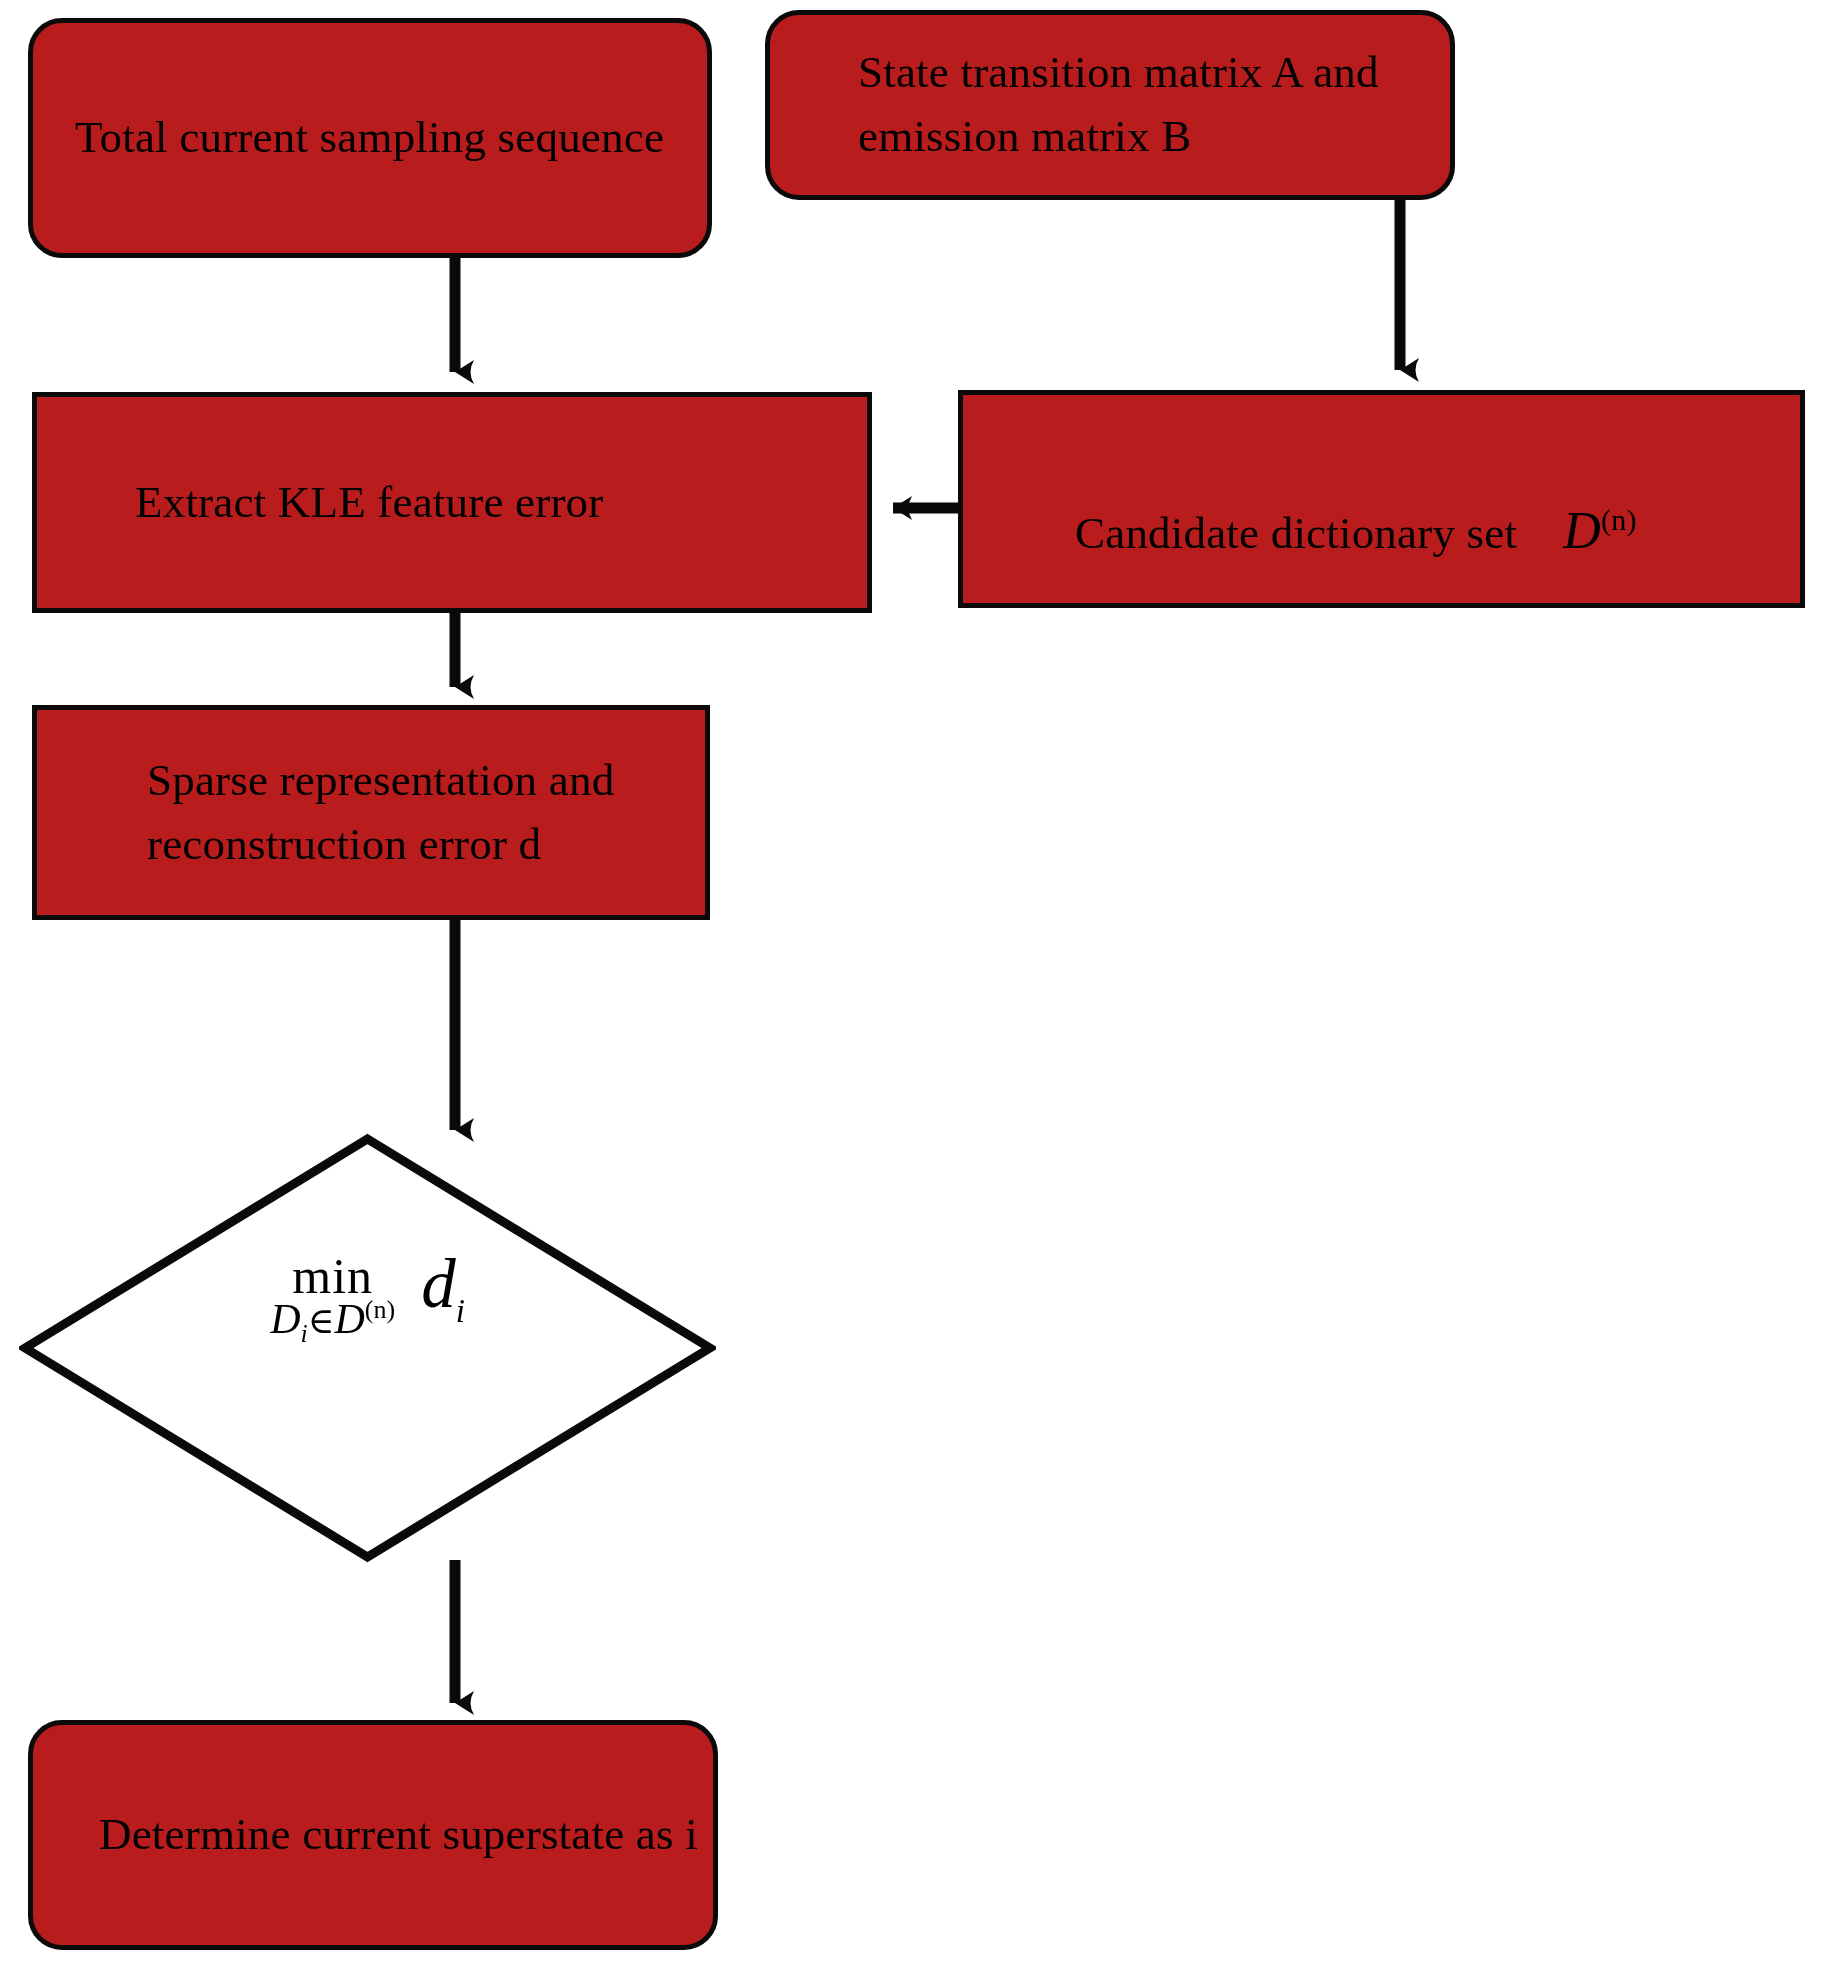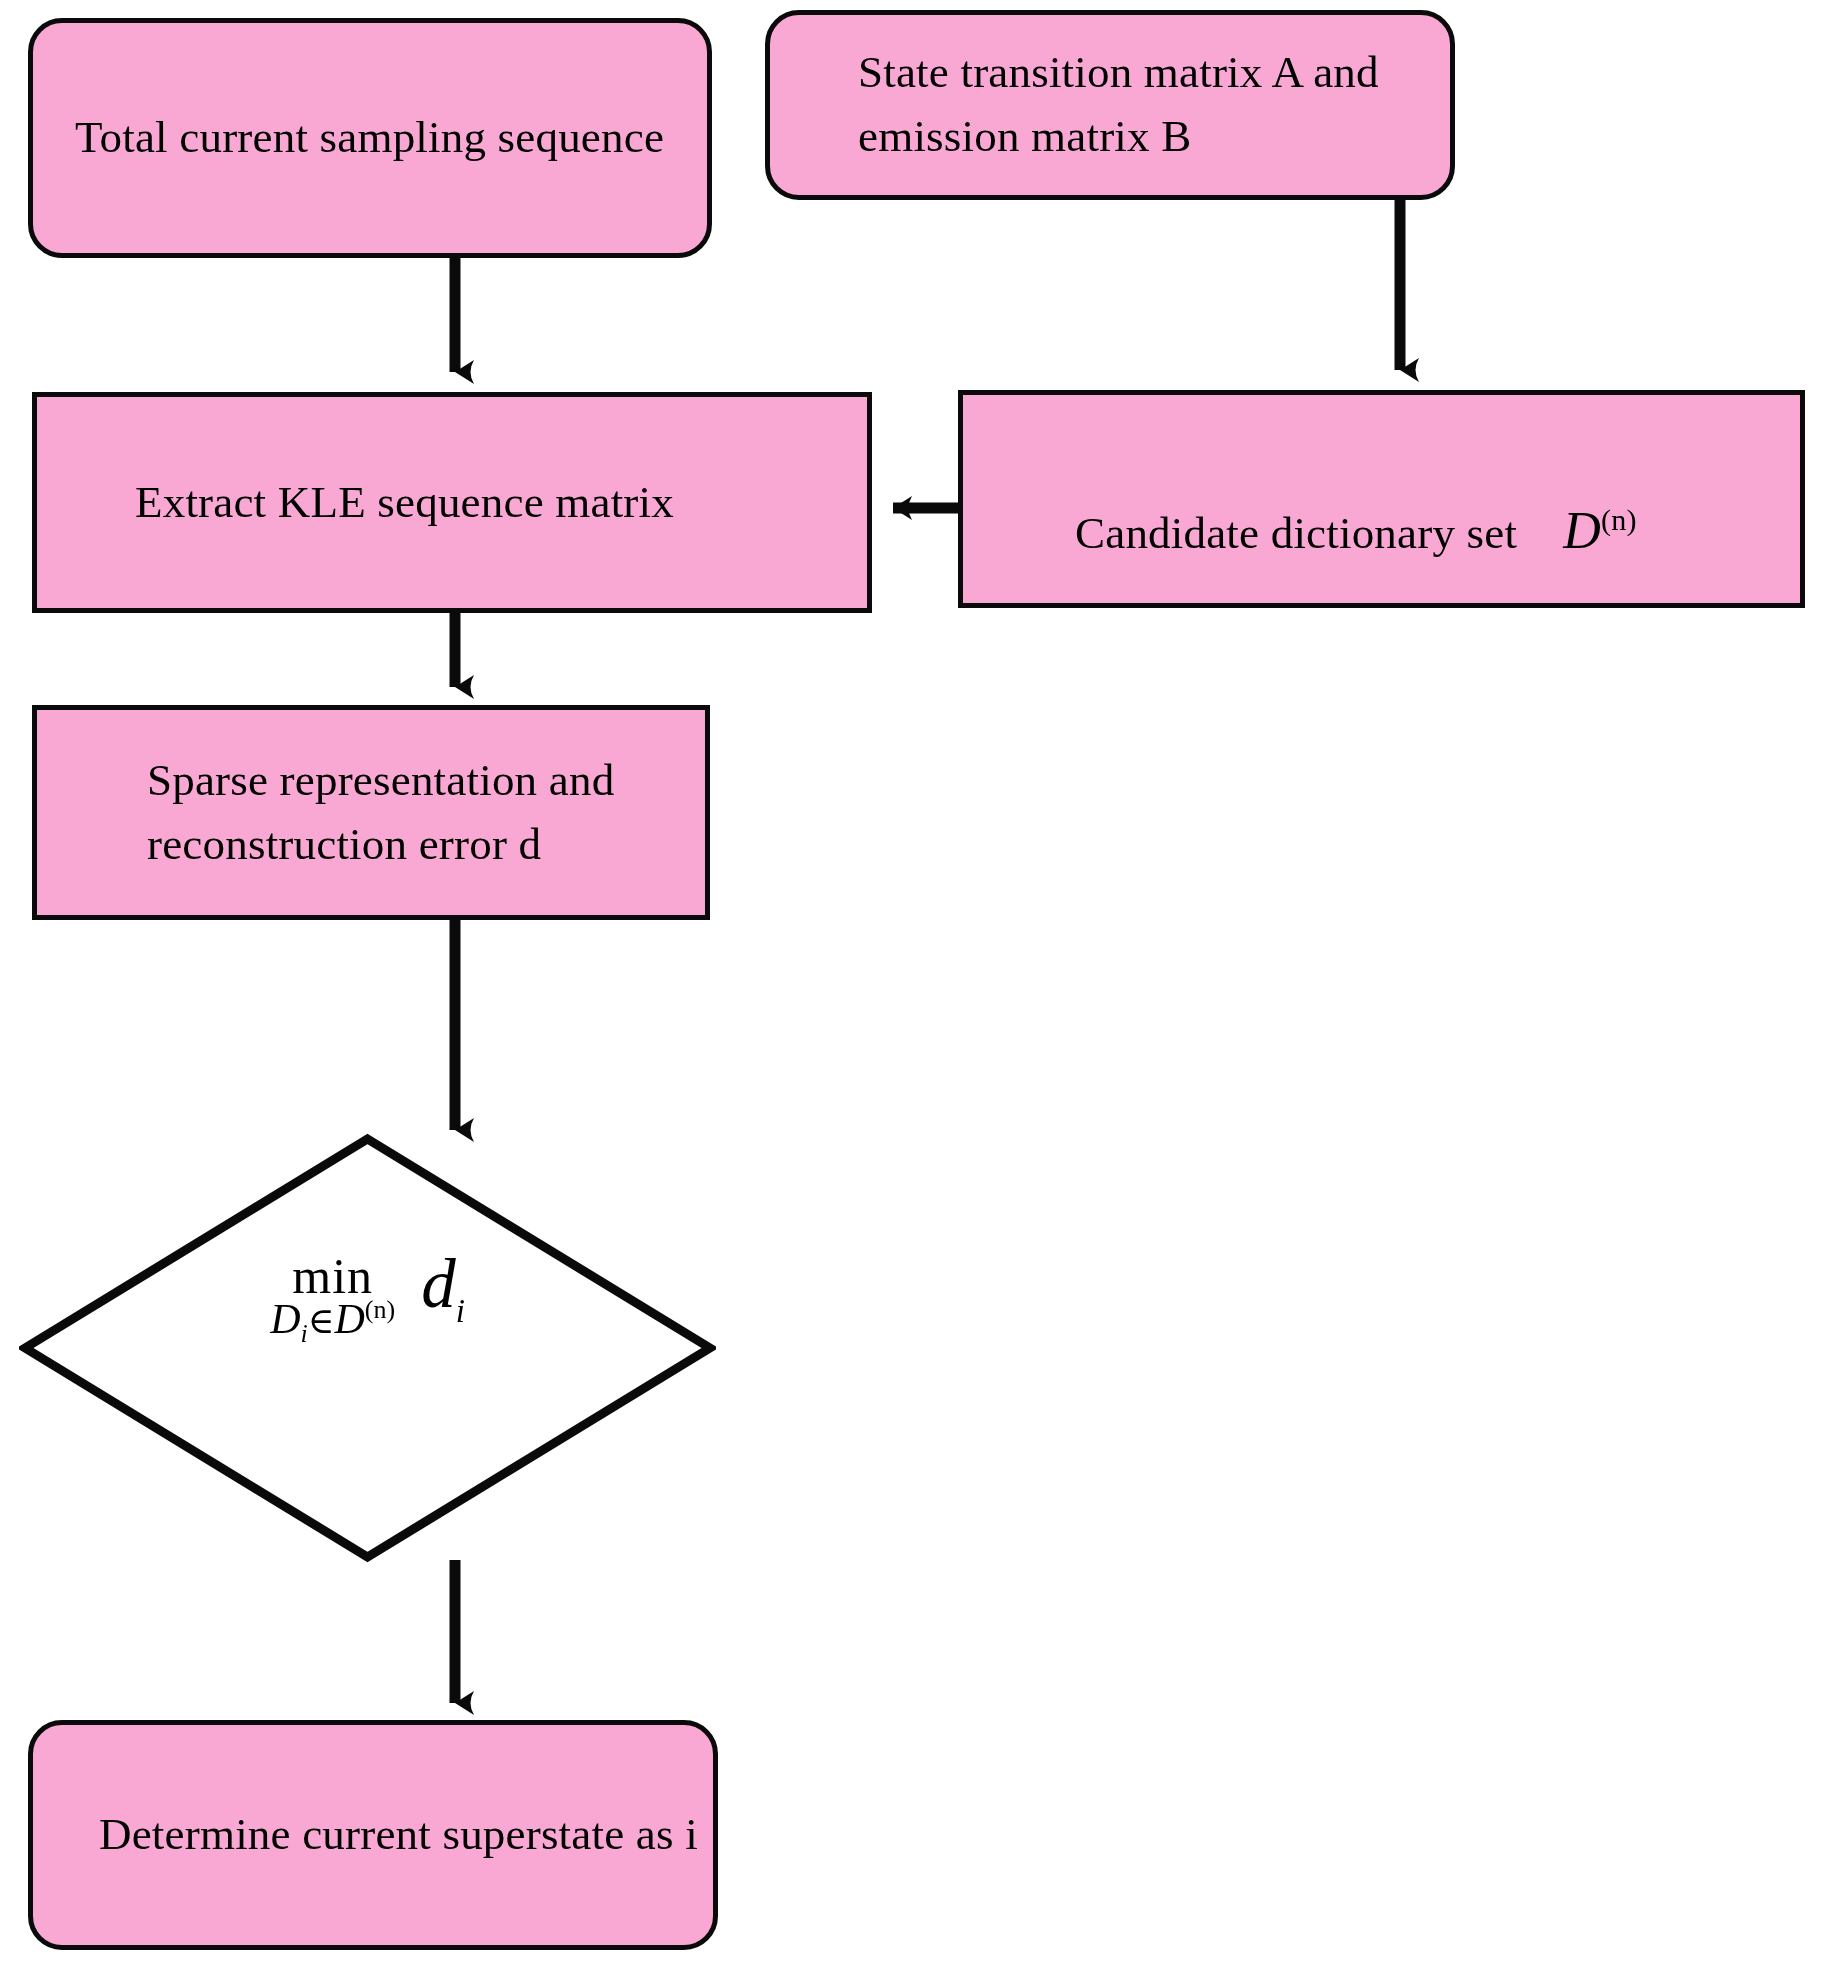--- a/index.html
+++ b/index.html
@@ -14,21 +14,21 @@
     background: #ffffff;
     overflow: hidden;
     font-family: "Liberation Serif", "DejaVu Serif", serif;
     color: #000000;
   }
 
   
   .node {
     position: absolute;
     box-sizing: border-box;
-    background: #f9a8d4;
+    background: #b91c1c;
     border: 5px solid #0a0a0a;
     display: flex;
     align-items: center;
     justify-content: flex-start;
   }
   .node.rounded {
     border-radius: 34px;
   }
   .node .label {
     width: 100%;
@@ -178,21 +178,21 @@
   <div class="node rounded" id="n-total">
     <div class="label lefty">Total current sampling sequence</div>
   </div>
 
   <div class="node rounded" id="n-matrices">
     <div class="label lefty">State transition matrix A and
 emission matrix B</div>
   </div>
 
   <div class="node" id="n-kle">
-    <div class="label lefty">Extract KLE sequence matrix</div>
+    <div class="label lefty">Extract KLE feature error</div>
   </div>
 
   <div class="node" id="n-dict">
     <div class="label lefty">
       <span>Candidate dictionary set</span><span style="display:inline-block;width:46px;"></span><span class="mathvar"><span>D</span><span class="sup">(n)</span></span>
     </div>
   </div>
 
   <div class="node" id="n-sparse">
     <div class="label lefty">Sparse representation and

